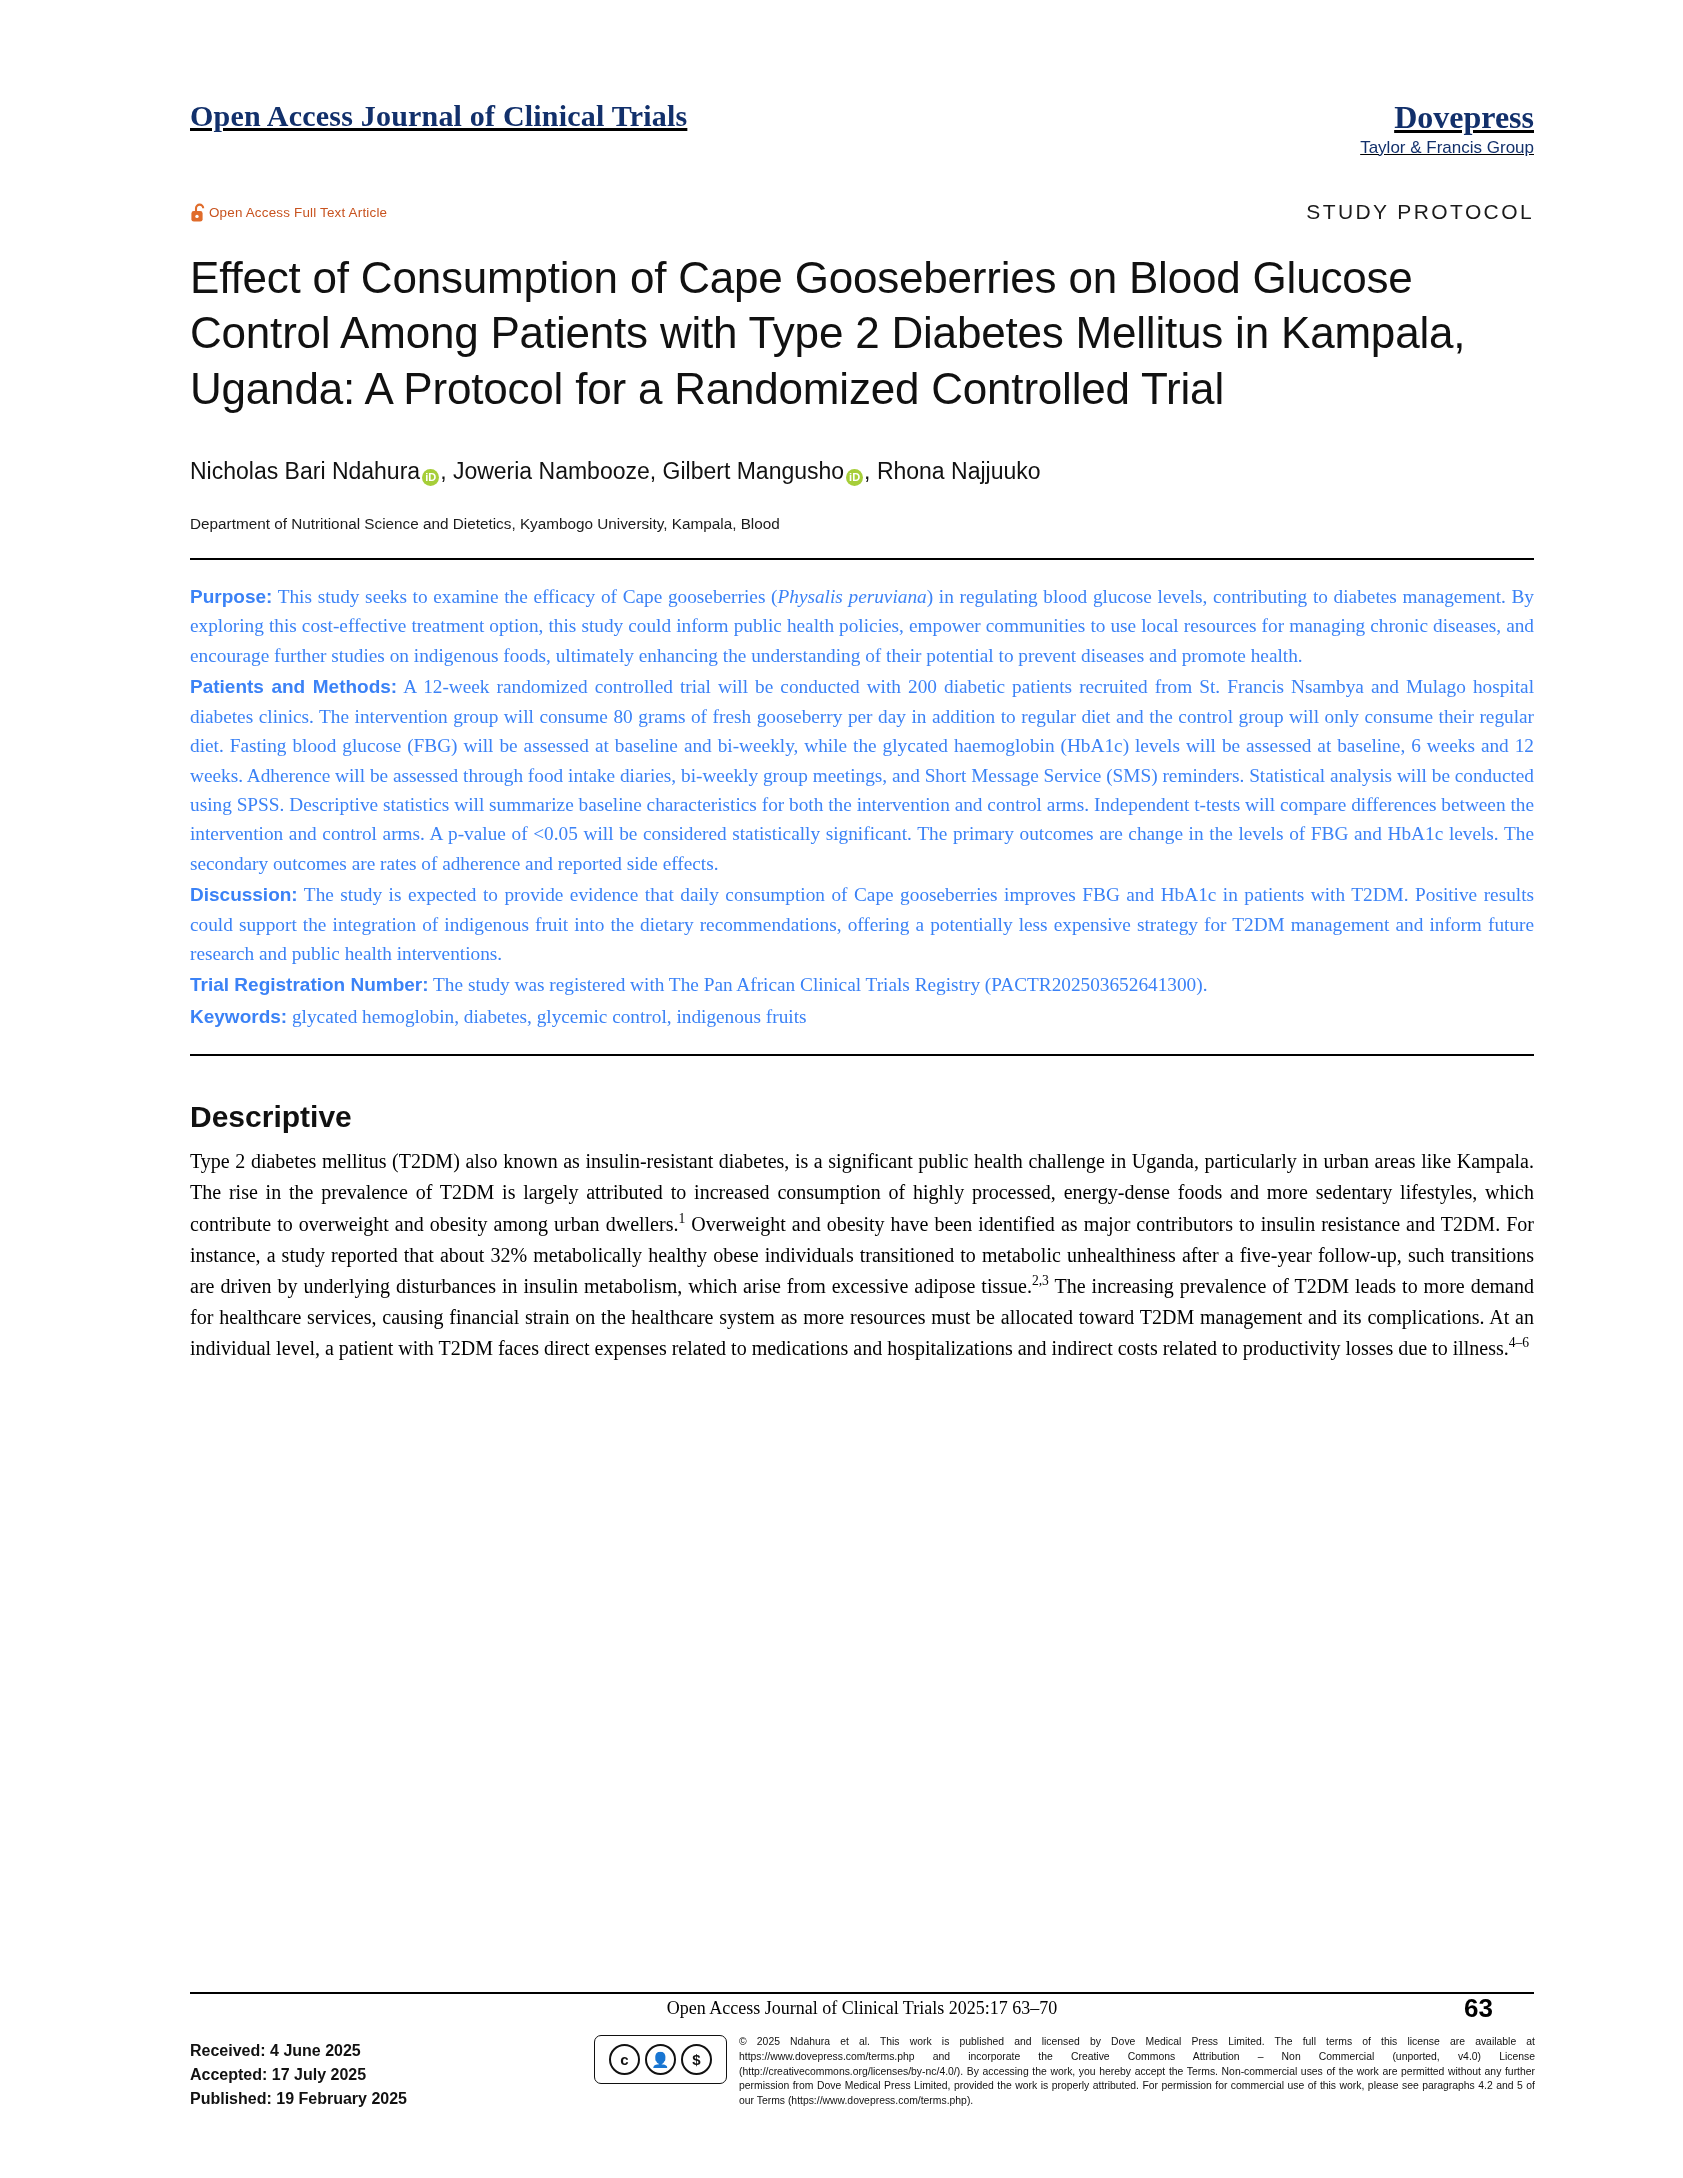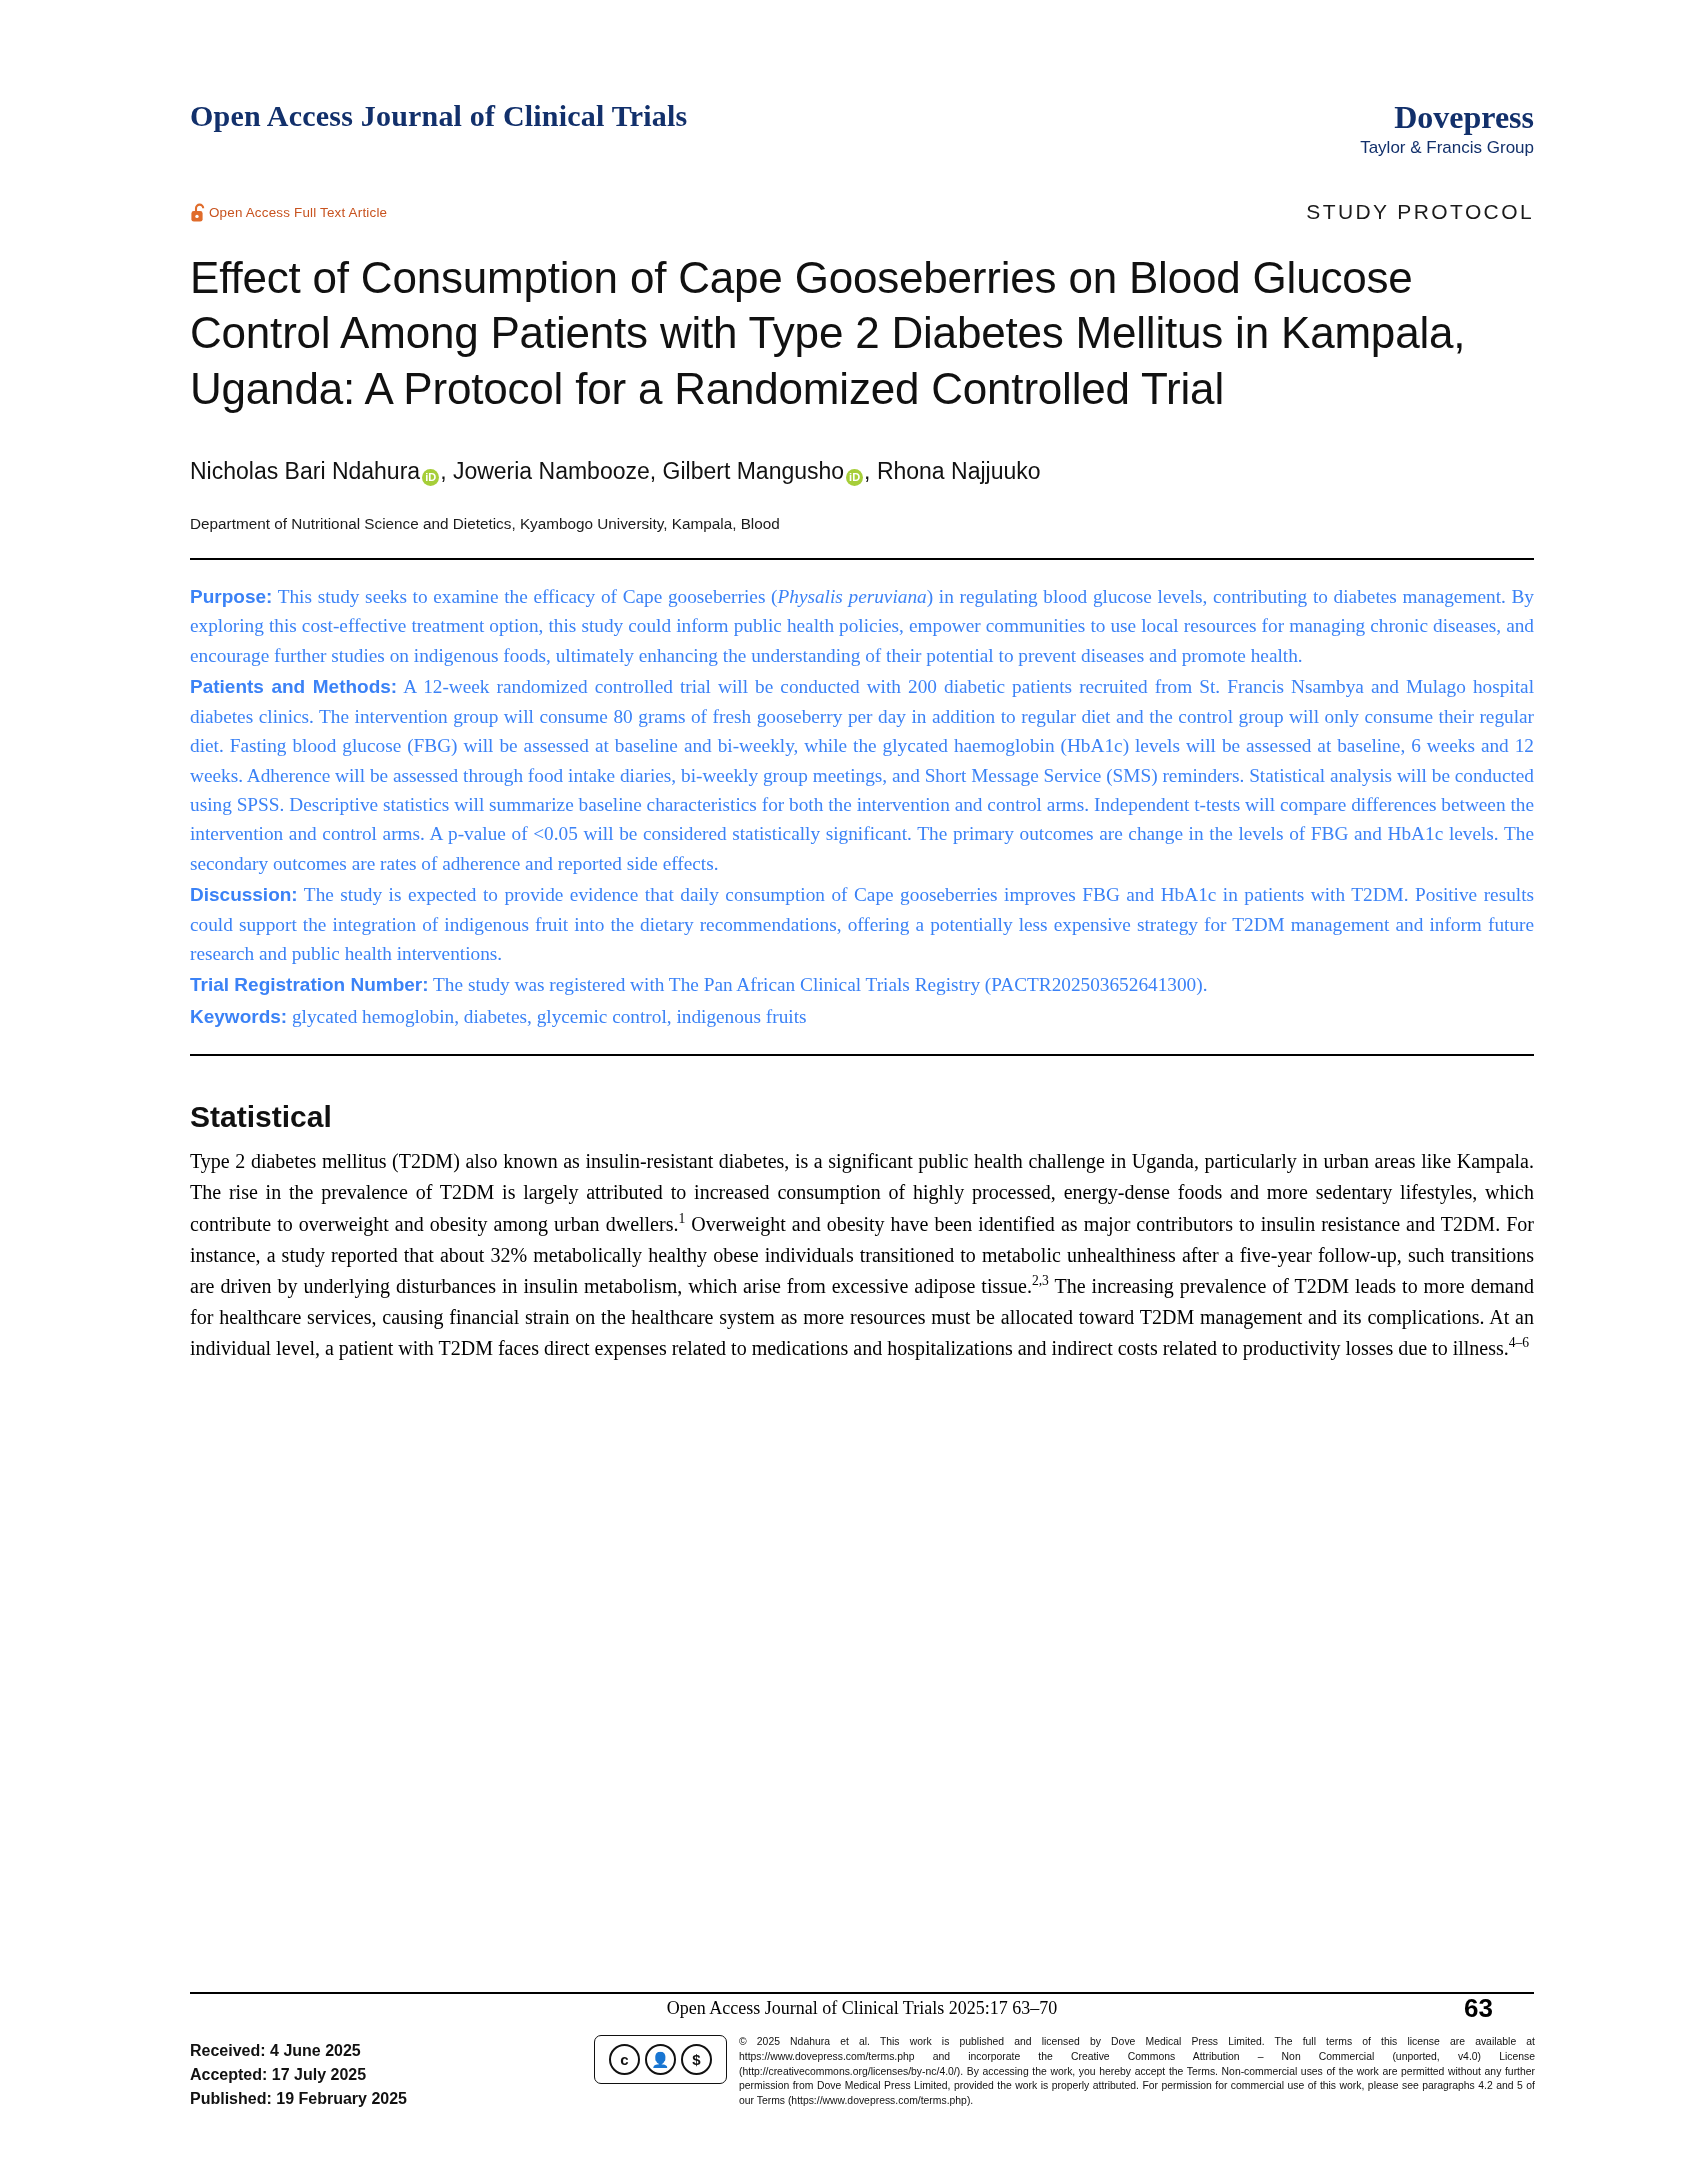--- a/index.html
+++ b/index.html
@@ -28,20 +28,21 @@
     top: 99px;
     width: 1344px;
   }
 
   
   .masthead {
     display: flex;
     align-items: flex-start;
     justify-content: space-between;
     height: 69px;
+    text-decoration: underline;
   }
   .journal-title {
     font-family: "Liberation Serif", serif;
     font-weight: bold;
     font-size: 30px;
     color: #12306b;
     letter-spacing: 0.2px;
     line-height: 1.1;
   }
   .publisher {
@@ -308,21 +309,21 @@
       <p>
         <span class="abs-head">Trial Registration Number:</span><span> The study was registered with The Pan African Clinical Trials Registry (PACTR202503652641300).</span>
       </p>
       <p>
         <span class="abs-head">Keywords:</span><span> glycated hemoglobin, diabetes, glycemic control, indigenous fruits</span>
       </p>
     </div>
 
     <hr class="rule">
 
-    <h2 class="sec-head">Statistical</h2>
+    <h2 class="sec-head">Descriptive</h2>
     <div class="body-text">
       <span>Type 2 diabetes mellitus (T2DM) also known as insulin-resistant diabetes, is a significant public health challenge in Uganda, particularly in urban areas like Kampala. The rise in the prevalence of T2DM is largely attributed to increased consumption of highly processed, energy-dense foods and more sedentary lifestyles, which contribute to overweight and obesity among urban dwellers.</span><sup>1</sup><span> Overweight and obesity have been identified as major contributors to insulin resistance and T2DM. For instance, a study reported that about 32% metabolically healthy obese individuals transitioned to metabolic unhealthiness after a five-year follow-up, such transitions are driven by underlying disturbances in insulin metabolism, which arise from excessive adipose tissue.</span><sup>2,3</sup><span> The increasing prevalence of T2DM leads to more demand for healthcare services, causing financial strain on the healthcare system as more resources must be allocated toward T2DM management and its complications. At an individual level, a patient with T2DM faces direct expenses related to medications and hospitalizations and indirect costs related to productivity losses due to illness.</span><sup>4–6</sup>
     </div>
   </div>
 
   <div class="foot-rule"></div>
   <div class="foot-center">Open Access Journal of Clinical Trials 2025:17 63–70</div>
   <div class="foot-page">63</div>
 
   <div class="foot-dates">

